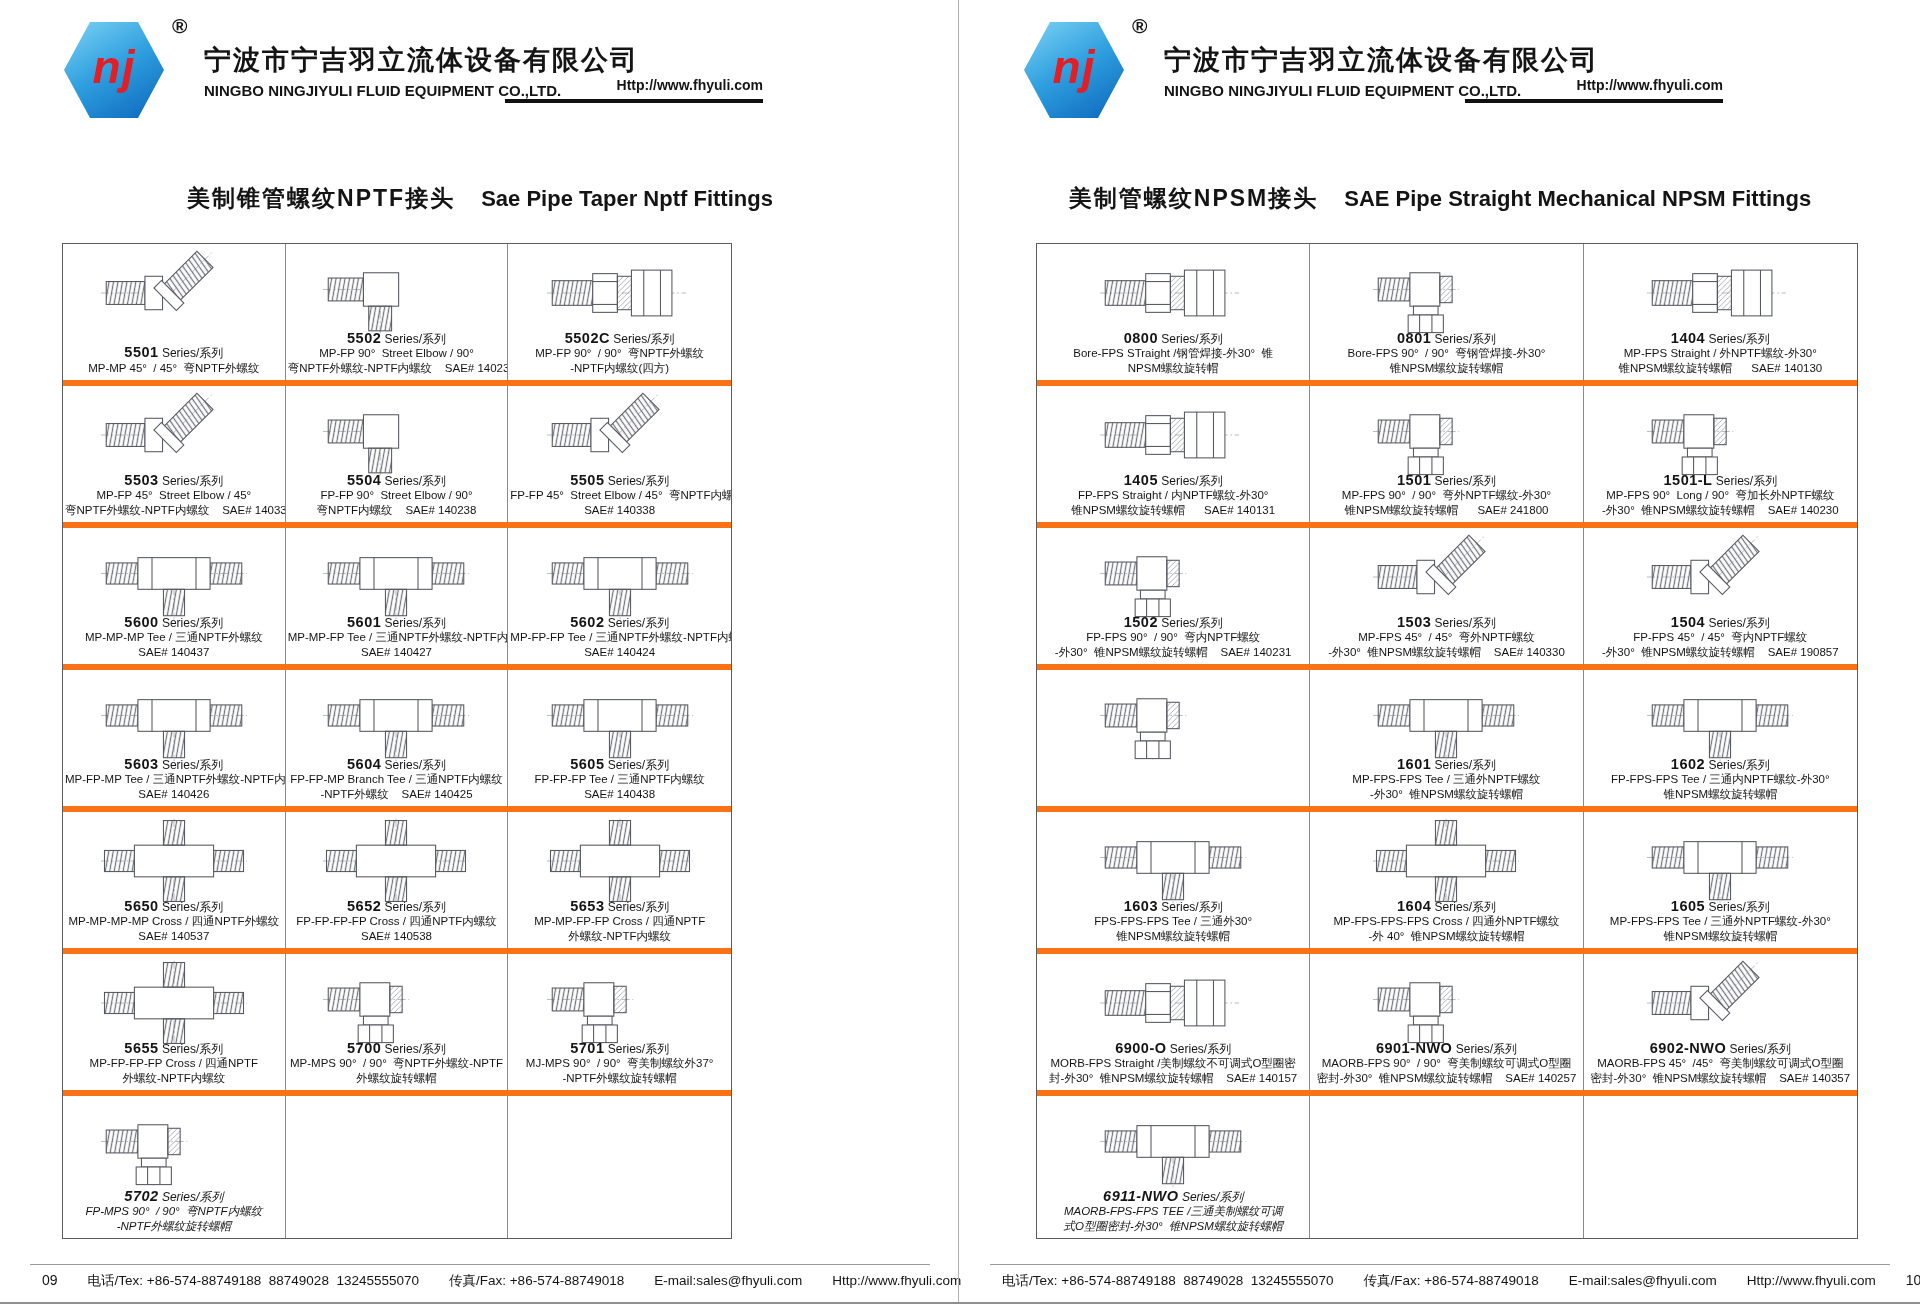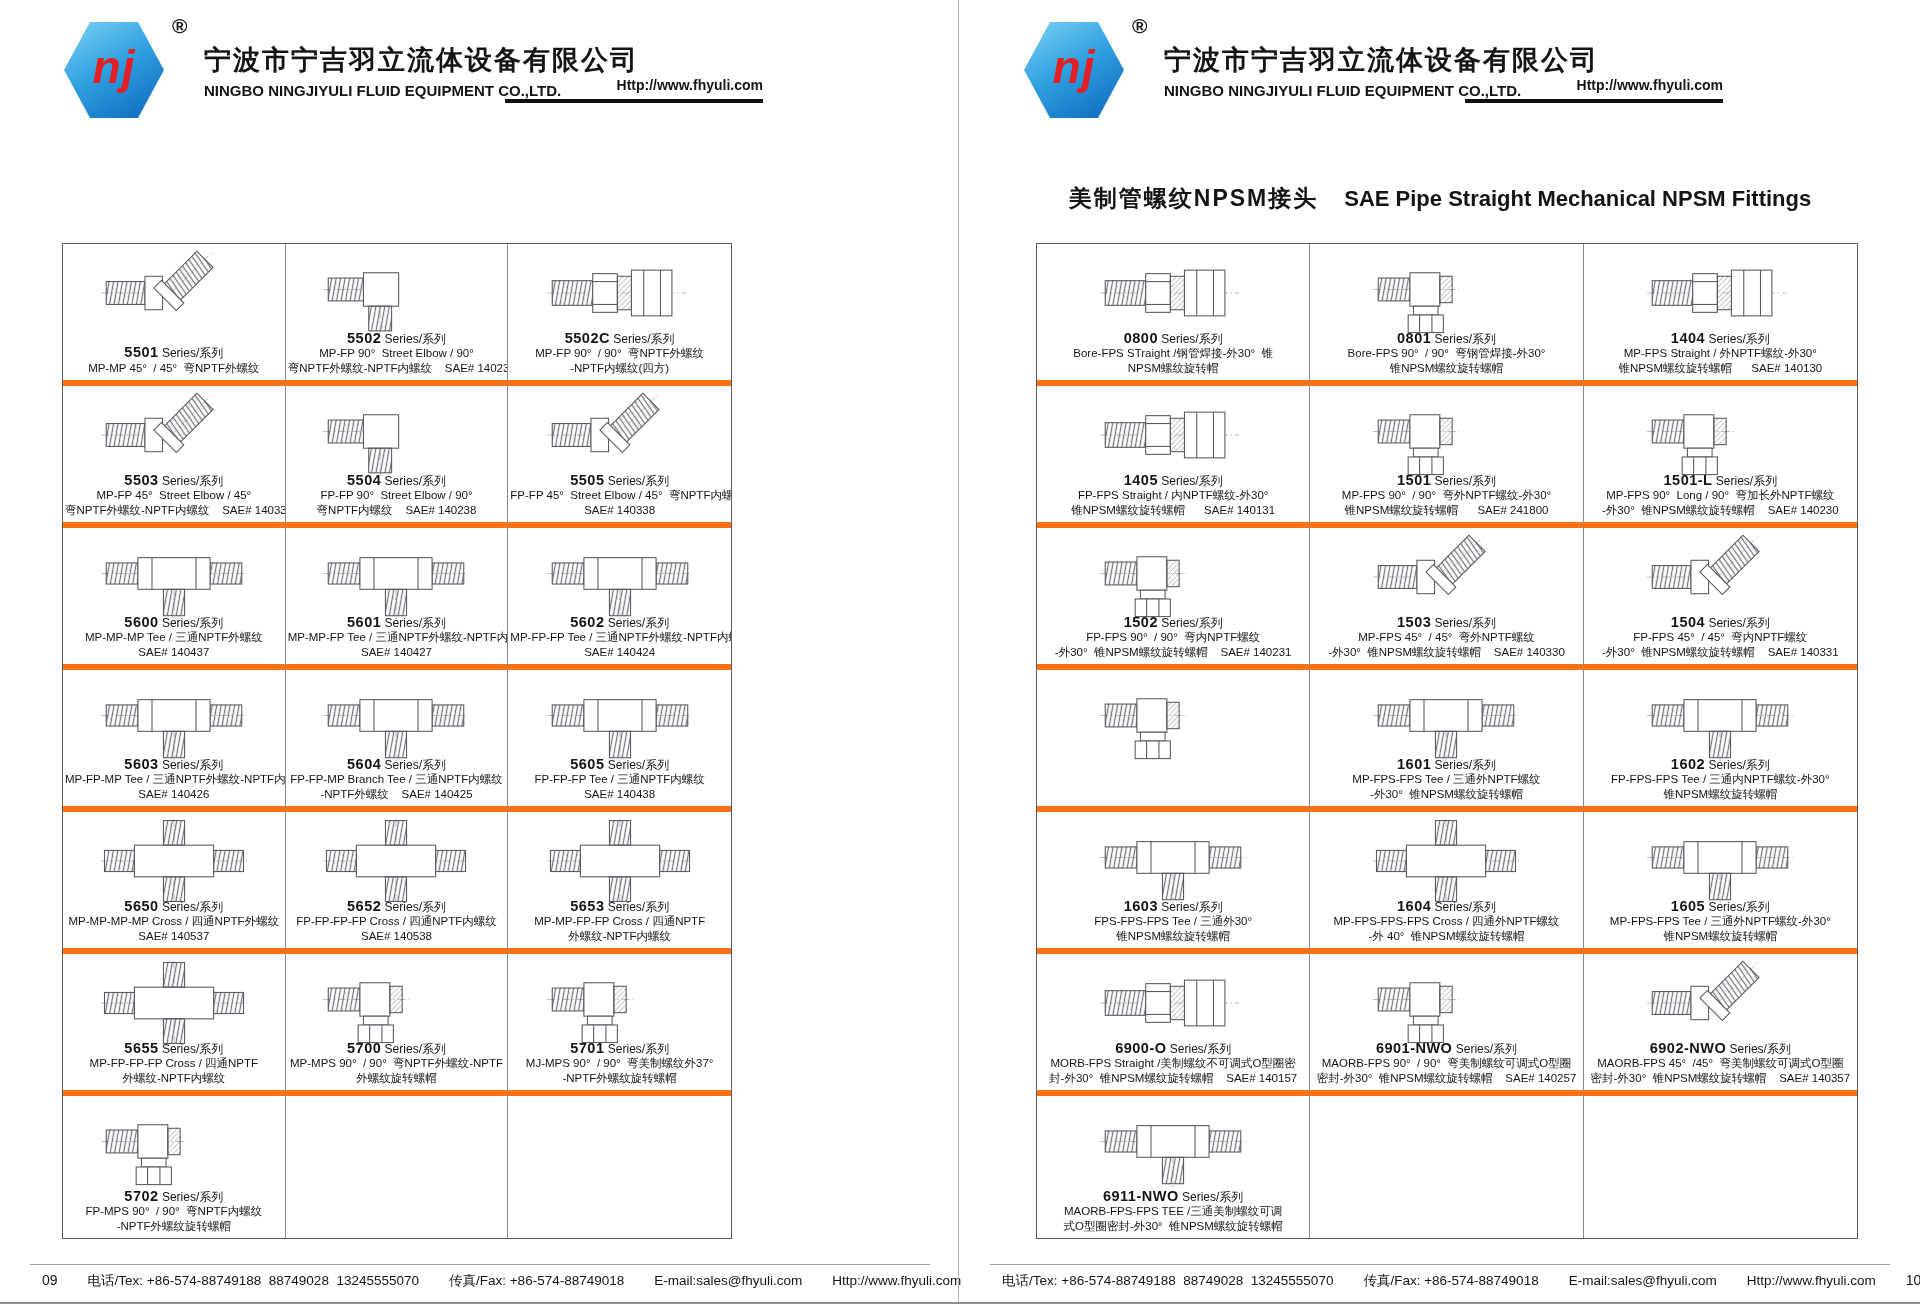--- a/index.html
+++ b/index.html
@@ -34,21 +34,21 @@
   
   .grid{
     position:absolute;top:243px;display:grid;
     grid-template-columns:repeat(3,1fr);grid-template-rows:repeat(7,142px);
     border:1px solid #5c5c5c;background:#fff;
   }
   .grid-left{left:62px;width:668px;}
   .grid-right{left:76px;width:820px;}
   .cell{position:relative;border-right:1px solid #8a8a8a;border-bottom:6px solid #f97316;overflow:hidden;}
   .cell:nth-child(3n){border-right:none;}
-  .cell:nth-child(n+19){border-bottom:none;}
+  .cell:nth-child(n+19){border-bottom:none;font-style:italic;}
   .cell-art{position:absolute;left:0;right:0;top:4px;height:90px;display:flex;align-items:center;justify-content:center;}
   .cell-art svg{width:152px;height:88px;}
   .cell-text{position:absolute;left:2px;right:2px;bottom:5px;text-align:center;line-height:14.5px;}
   .series-line{font-size:12px;}
   .series-line b{font-size:14.5px;letter-spacing:0.5px;}
   .desc div{font-size:11.5px;white-space:pre;}
 
   
   .footer{position:absolute;left:42px;top:1272px;width:838px;display:flex;gap:30px;font-size:13.5px;align-items:baseline;}
   .footer span{white-space:pre;}
@@ -78,20 +78,24 @@
 <div class="page page-left">
   <div class="logo-hex">
     <span class="logo-nj">nj</span>
   </div>
   <div class="reg">®</div>
   <div class="co-zh">宁波市宁吉羽立流体设备有限公司</div>
   <div class="co-en">NINGBO NINGJIYULI FLUID EQUIPMENT CO.,LTD.</div>
   <div class="hdr-url">Http://www.fhyuli.com</div>
   <div class="hdr-rule"></div>
 
+  <div class="page-title">
+    <span class="title-zh">美制锥管螺纹NPTF接头</span>
+    <span class="title-en">Sae Pipe Taper Nptf Fittings</span>
+  </div>
 
   <div class="grid grid-left">
       <div class="cell">
     <div class="cell-art">
           <svg viewBox="0 0 170 100">
     <line x1="2" y1="50" x2="80" y2="50" stroke="#9aa0a8" stroke-width="0.8" stroke-dasharray="9 3 2 3"></line>
     <line x1="82" y1="50" x2="150" y2="50" transform="rotate(-45 82 50)" stroke="#9aa0a8" stroke-width="0.8" stroke-dasharray="9 3 2 3"></line>
     <g fill="none" stroke="#565860" stroke-width="1.2">
       <rect x="8" y="37" width="44" height="26" fill="url(#pThread)"></rect>
       <rect x="52" y="31" width="20" height="38" fill="#fff"></rect>
@@ -762,21 +766,21 @@
         <rect x="84" y="37" width="52" height="26" fill="url(#pThread)"></rect>
         <rect x="72" y="32" width="12" height="36" fill="#fff"></rect>
       </g>
     </g>
           </svg>
         </div>
     <div class="cell-text">
       <div class="series-line"><b>1504</b><span> Series/系列</span></div>
       <div class="desc">
             <div>FP-FPS 45°  / 45°  弯内NPTF螺纹</div>
-            <div>-外30°  锥NPSM螺纹旋转螺帽    SAE# 140331</div>
+            <div>-外30°  锥NPSM螺纹旋转螺帽    SAE# 190857</div>
           </div>
     </div>
   </div>
       <div class="cell">
     <div class="cell-art">
           <svg viewBox="0 0 170 100">
     <line x1="2" y1="46" x2="100" y2="46" stroke="#9aa0a8" stroke-width="0.8" stroke-dasharray="9 3 2 3"></line>
     <line x1="62" y1="36" x2="62" y2="98" stroke="#9aa0a8" stroke-width="0.8" stroke-dasharray="9 3 2 3"></line>
     <g fill="none" stroke="#565860" stroke-width="1.2">
       <rect x="8" y="33" width="36" height="26" fill="url(#pThread)"></rect>

